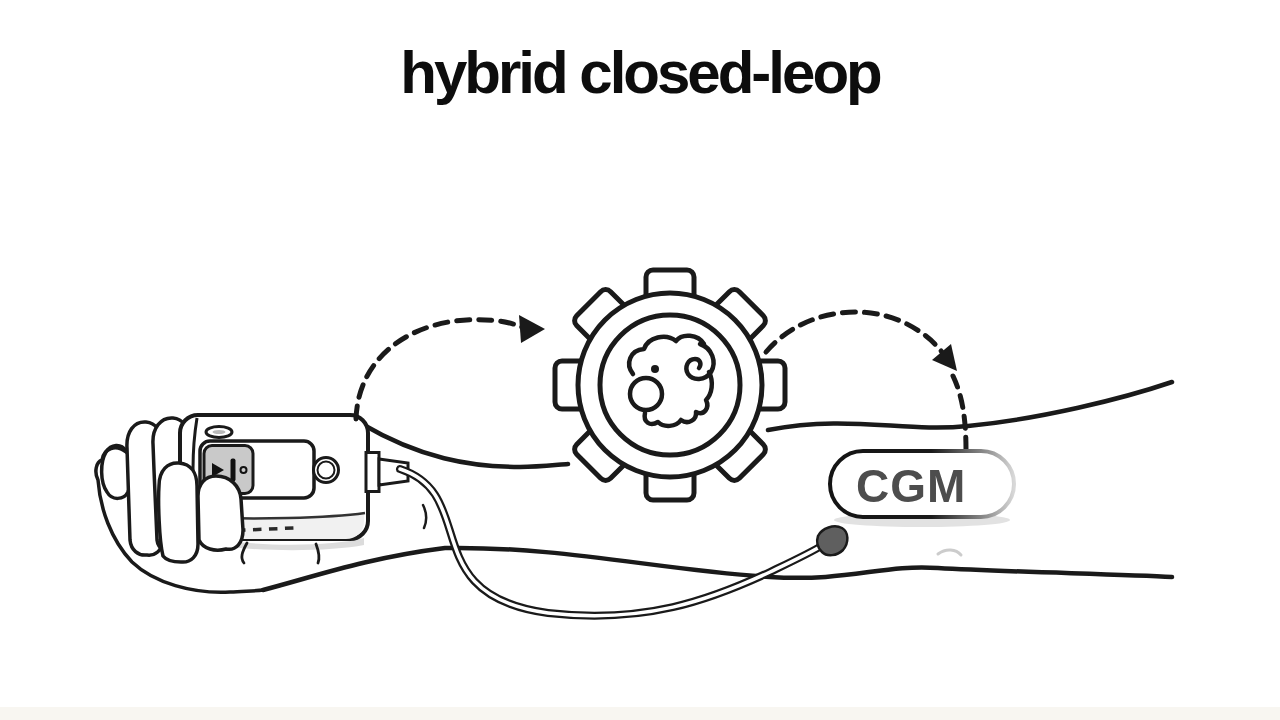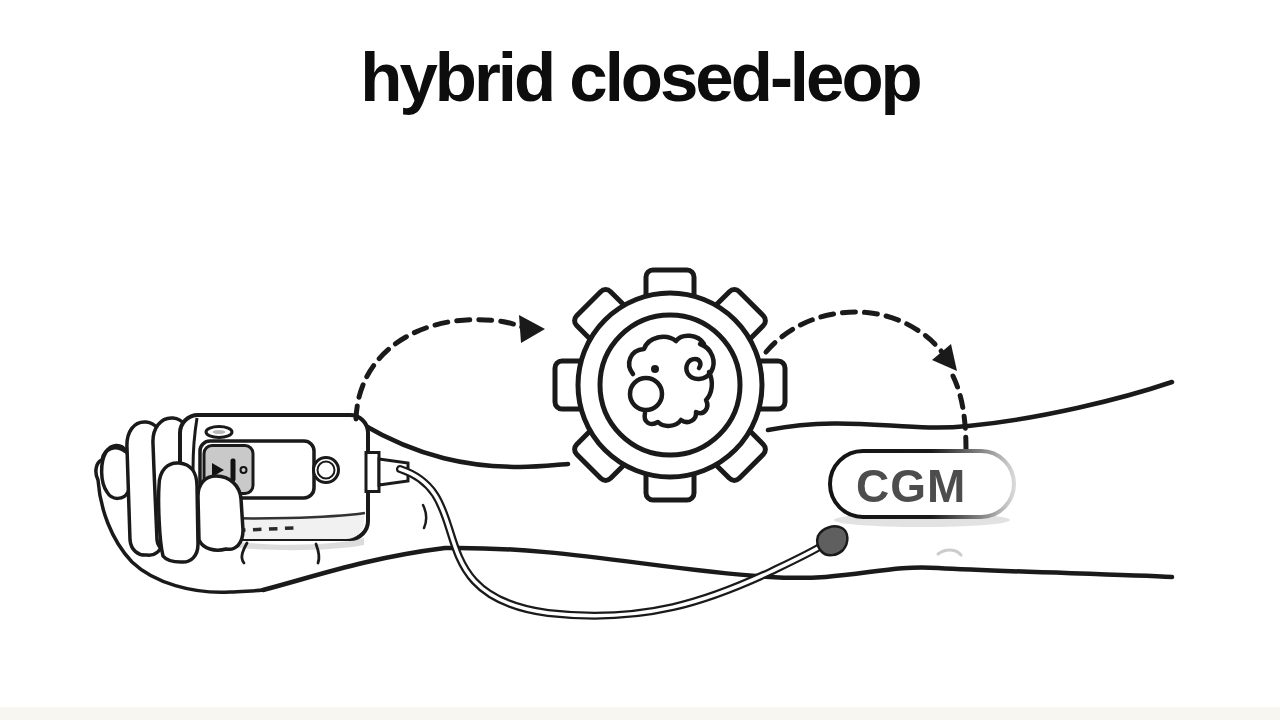--- a/index.html
+++ b/index.html
@@ -2,21 +2,21 @@
 <html><head>
 <meta charset="utf-8">
 <style>
   html,body{margin:0;padding:0;background:#ffffff;width:1280px;height:720px;overflow:hidden;}
   .canvas{position:relative;width:1280px;height:720px;background:#ffffff;font-family:"Liberation Sans",sans-serif;}
   .title{
     position:absolute;top:38px;left:0;width:100%;
     text-align:center;
     font-family:"Liberation Sans",sans-serif;
     font-weight:bold;
-    font-size:69px;
+    font-size:60px;
     letter-spacing:-3px;
     color:#0d0d0d;
     white-space:nowrap;
   }
   svg{position:absolute;left:0;top:0;}
   .cgm-text{
     font-family:"Liberation Sans",sans-serif;
     font-weight:bold;
     font-size:46px;
     letter-spacing:1px;

